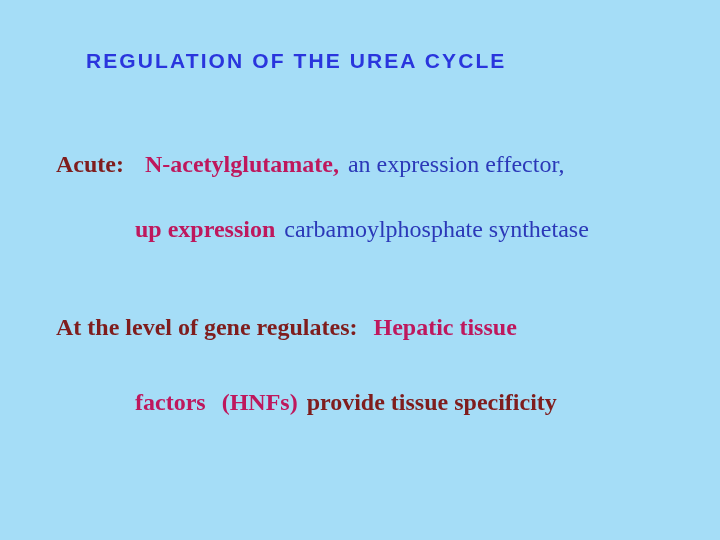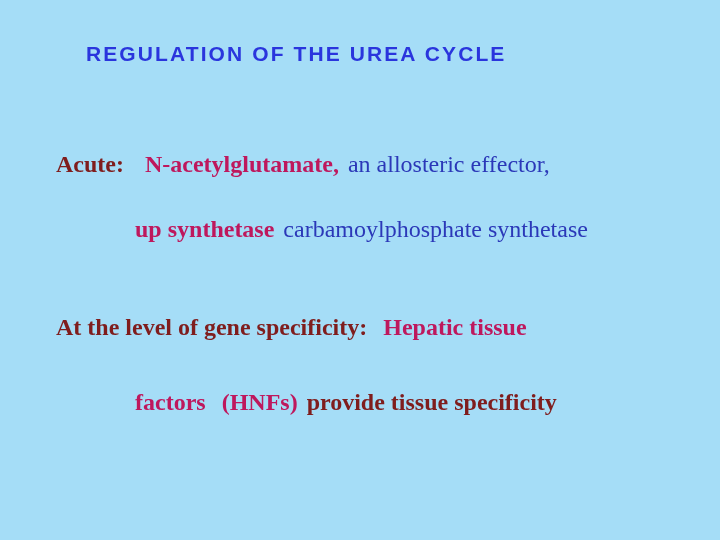--- a/index.html
+++ b/index.html
@@ -15,21 +15,21 @@
   }
   #slide {
     position: relative;
     width: 720px;
     height: 540px;
     background: #a5ddf7;
   }
   .title {
     position: absolute;
     left: 86px;
-    top: 42px;
+    top: 49px;
     font-family: "Liberation Sans", sans-serif;
     font-weight: bold;
     font-size: 21px;
     letter-spacing: 2.1px;
     color: #2a35dd;
     white-space: nowrap;
   }
   .line {
     position: absolute;
     white-space: nowrap;
@@ -50,28 +50,28 @@
   .gap-lg    { display: inline-block; width: 21px; }
 </style>
 </head>
 <body>
 
 <div id="slide">
 
   <div class="title">REGULATION OF THE UREA CYCLE</div>
 
   <div class="line line2">
-    <span class="blue-b">Acute:</span><span class="gap-lg"></span><span class="red-b">N-acetylglutamate,</span><span class="gap-sm"></span><span class="blue">an allosteric effector,</span>
+    <span class="blue-b">Acute:</span><span class="gap-lg"></span><span class="red-b">N-acetylglutamate,</span><span class="gap-sm"></span><span class="blue">an expression effector,</span>
   </div>
 
   <div class="line line3">
-    <span class="red-b">up synthetase</span><span class="gap-sm"></span><span class="blue">carbamoylphosphate synthetase</span>
+    <span class="red-b">up expression</span><span class="gap-sm"></span><span class="blue">carbamoylphosphate synthetase</span>
   </div>
 
   <div class="line line4">
-    <span class="blue-b">At the level of gene specificity:</span><span class="gap-md"></span><span class="red-b">Hepatic tissue</span>
+    <span class="blue-b">At the level of gene regulates:</span><span class="gap-md"></span><span class="red-b">Hepatic tissue</span>
   </div>
 
   <div class="line line5">
     <span class="red-b">factors</span><span class="gap-md"></span><span class="red-b">(HNFs)</span><span class="gap-sm"></span><span class="blue-b">provide tissue specificity</span>
   </div>
 
 </div>
 
 </body></html>

